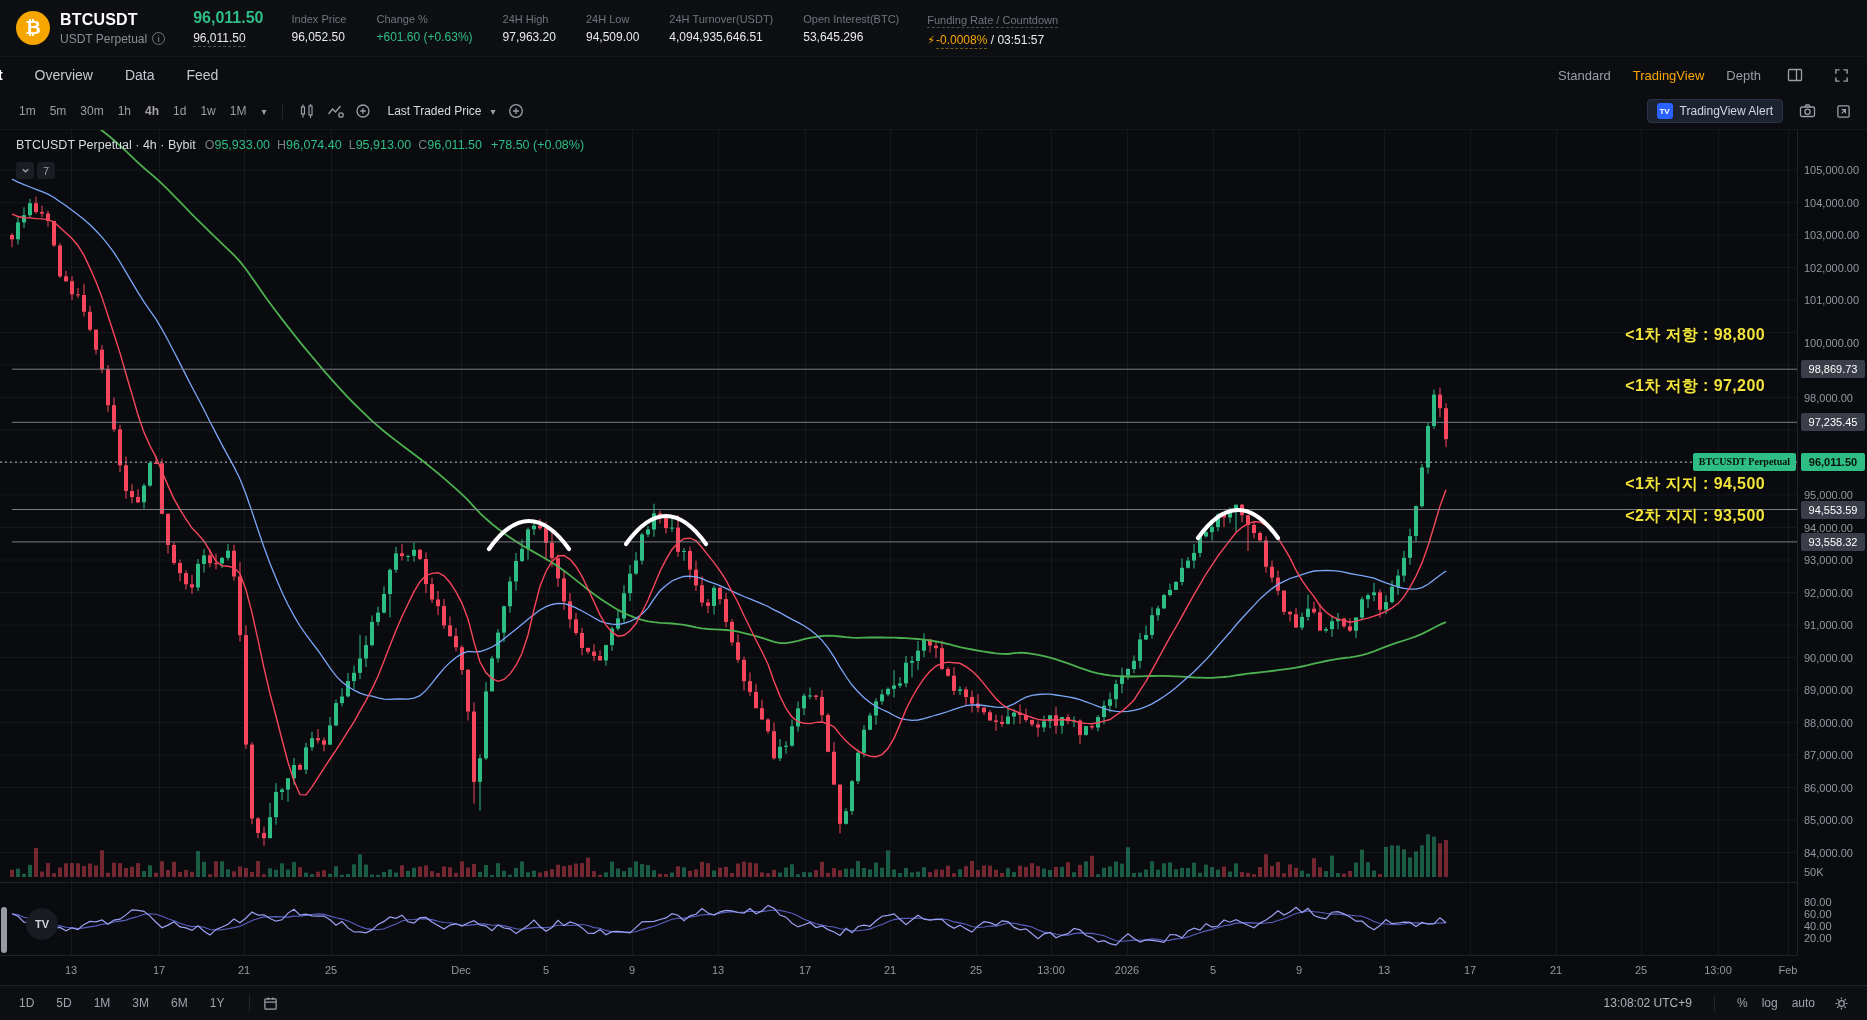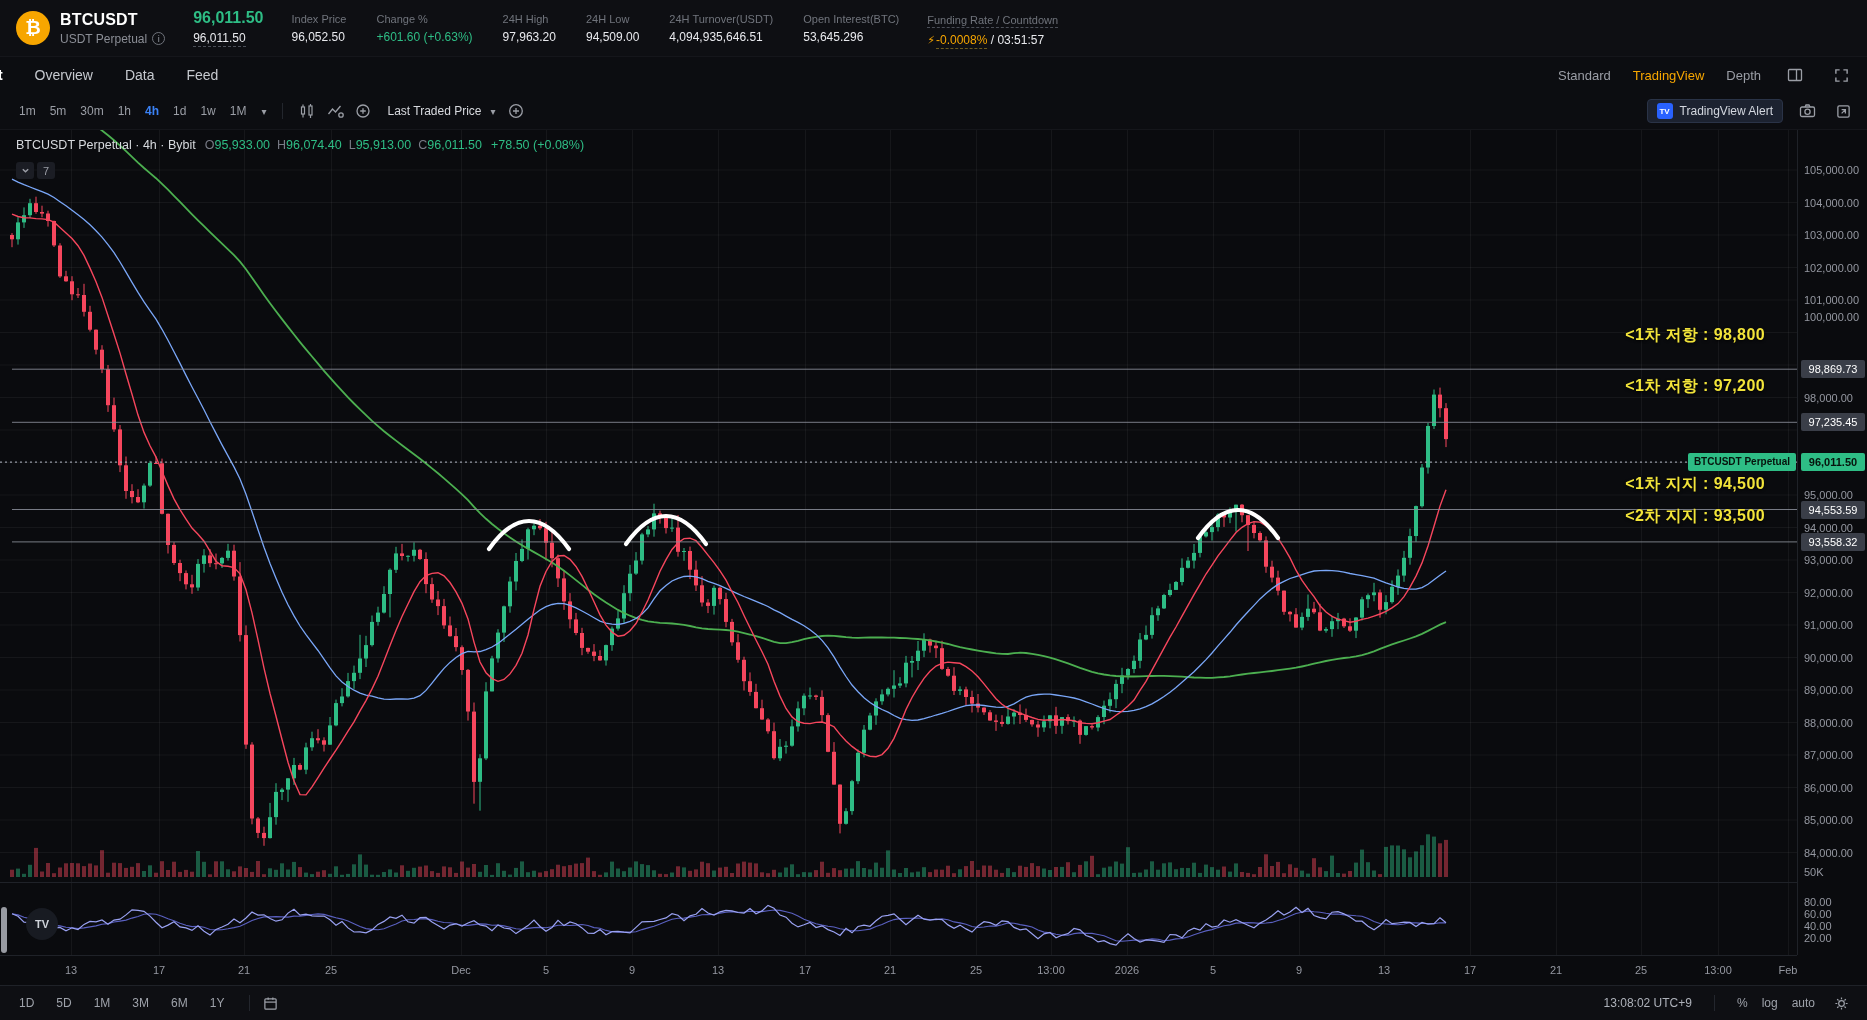--- a/index.html
+++ b/index.html
@@ -35,21 +35,21 @@
   .nav-right{margin-left:auto;display:flex;gap:22px;align-items:center}
   .nav-mode{font-size:13px;color:#9b9ea6;cursor:pointer}
   .nav-mode.active{color:#f7a600}
   .icon-btn{width:24px;height:22px;display:inline-flex;align-items:center;justify-content:center;color:#9b9ea6;cursor:pointer}
   .icon-btn svg{display:block}
 
   
   .tbar{position:absolute;top:93px;left:0;right:0;height:37px;background:#0c0d11;border-bottom:1px solid #15161b;
         display:flex;align-items:center;padding:0 12px;gap:4px}
   .tf{font-size:12px;color:#9b9ea6;padding:3px 7px;cursor:pointer;border-radius:3px}
-  .tf.active{color:#3b82f6;font-weight:700}
+  .tf.active{color:#a3a3a3;font-weight:700}
   .caret{color:#9b9ea6;font-size:10px;padding:0 4px;cursor:pointer}
   .vdiv{width:1px;height:16px;background:#23262d;margin:0 8px}
   .src{font-size:12px;color:#d7d9de;display:flex;align-items:center;gap:5px;margin-left:8px;cursor:pointer;white-space:nowrap}
   .tbar-right{margin-left:auto;display:flex;align-items:center;gap:12px}
   .alert-chip{display:flex;align-items:center;gap:7px;background:#1c2230;border:1px solid #2a3347;border-radius:4px;
               padding:3px 9px;font-size:12px;color:#d3d7df;cursor:pointer;white-space:nowrap}
   .tvsq{width:16px;height:16px;border-radius:3px;background:#2962ff;color:#fff;font-size:8px;font-weight:700;
         display:flex;align-items:center;justify-content:center}
 
   
@@ -1019,21 +1019,21 @@
         <path d="M 626 414 Q 666 358 706 414" fill="none" stroke="#ffffff" stroke-width="4.2" stroke-linecap="round"></path>
         <path d="M 1198 408 Q 1238 352 1278 408" fill="none" stroke="#ffffff" stroke-width="4.2" stroke-linecap="round"></path>
       </svg>
 
     <div id="pscale">
         <div class="ptick" style="top: 34px;">105,000.00</div>
         <div class="ptick" style="top: 67px;">104,000.00</div>
         <div class="ptick" style="top: 99px;">103,000.00</div>
         <div class="ptick" style="top: 132px;">102,000.00</div>
         <div class="ptick" style="top: 164px;">101,000.00</div>
-        <div class="ptick" style="top: 181px;">100,000.00</div>
+        <div class="ptick" style="top: 207px;">100,000.00</div>
         <div class="ptick" style="top: 262px;">98,000.00</div>
         <div class="ptick" style="top: 359px;">95,000.00</div>
         <div class="ptick" style="top: 392px;">94,000.00</div>
         <div class="ptick" style="top: 424px;">93,000.00</div>
         <div class="ptick" style="top: 457px; text-align: center;">92,000.00</div>
         <div class="ptick" style="top: 489px; text-align: right;">91,000.00</div>
         <div class="ptick" style="top: 522px;">90,000.00</div>
         <div class="ptick" style="top: 554px;">89,000.00</div>
         <div class="ptick" style="top: 587px;">88,000.00</div>
         <div class="ptick" style="top: 619px;">87,000.00</div>
@@ -1088,21 +1088,21 @@
 
     <div class="draw-pill">
       <span class="bx">
         <svg width="9" height="9" viewBox="0 0 10 10" fill="none" stroke="#9b9ea6" stroke-width="1.6">
             <path d="M2 3.5l3 3 3-3"></path>
           </svg>
       </span>
       <span class="bx">7</span>
     </div>
 
-    <div class="cur-label" id="cur-label" style="top: 323px;">BTCUSDT Perpetual</div>
+    <div class="cur-label" id="cur-label" style="top: 323px; font-family: Liberation Serif, serif;">BTCUSDT Perpetual</div>
 
     <div class="tv-circle">TV</div>
     <div class="lscroll"></div>
   <div class="ann" style="top: 205px;">&lt;1차 저항 : 98,800</div>
       <div class="ann" style="top: 256px;">&lt;1차 저항 : 97,200</div>
       <div class="ann" style="top: 354px;">&lt;1차 지지 : 94,500</div>
       <div class="ann" style="top: 386px;">&lt;2차 지지 : 93,500</div>
     </div>
 
   <div class="bbar">

